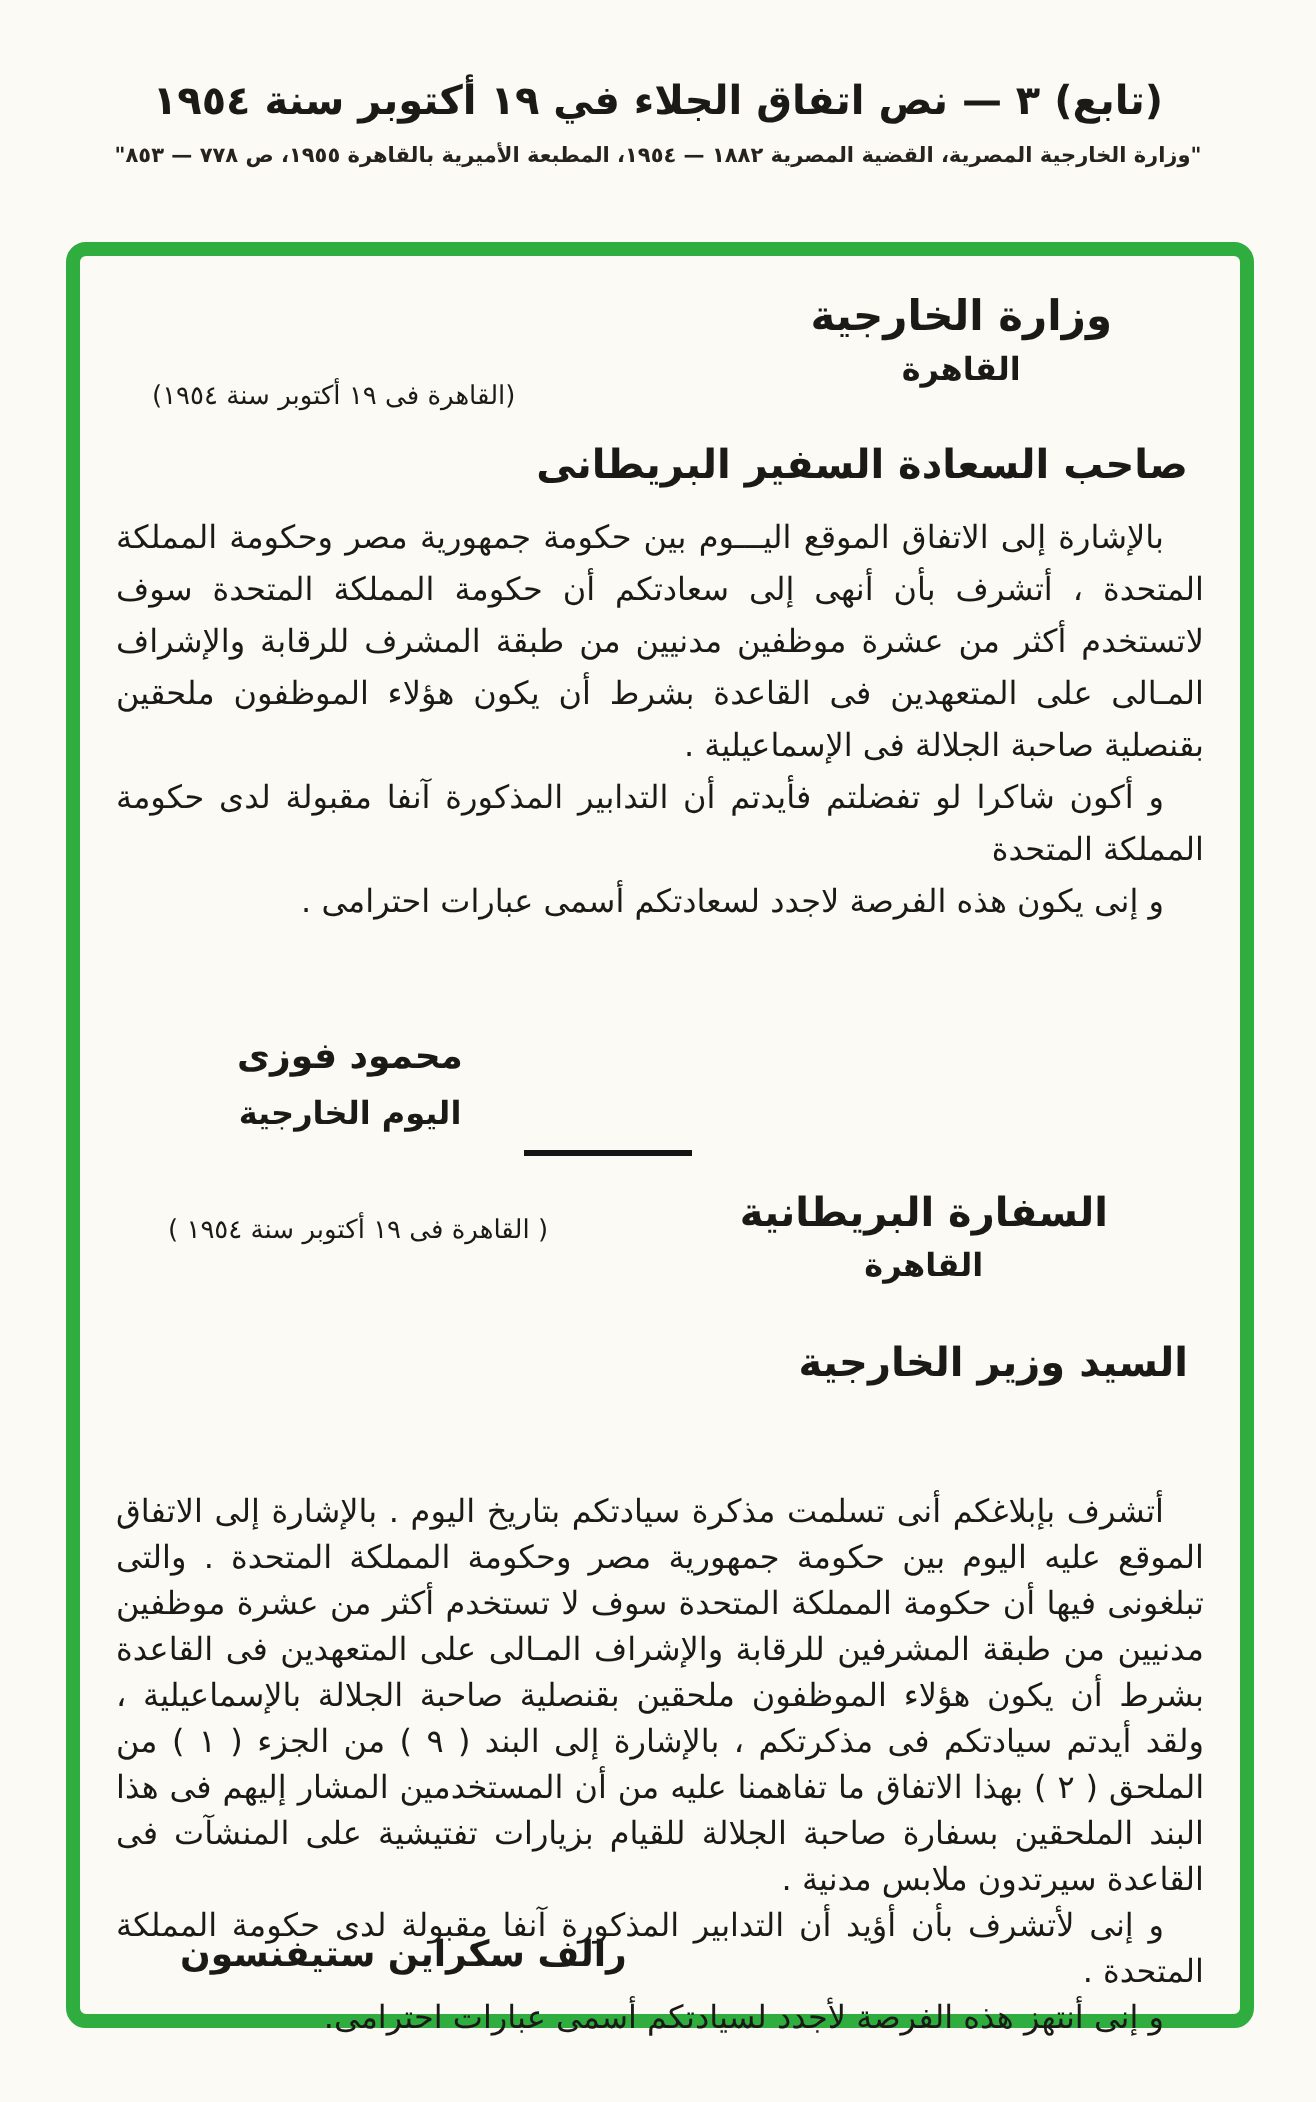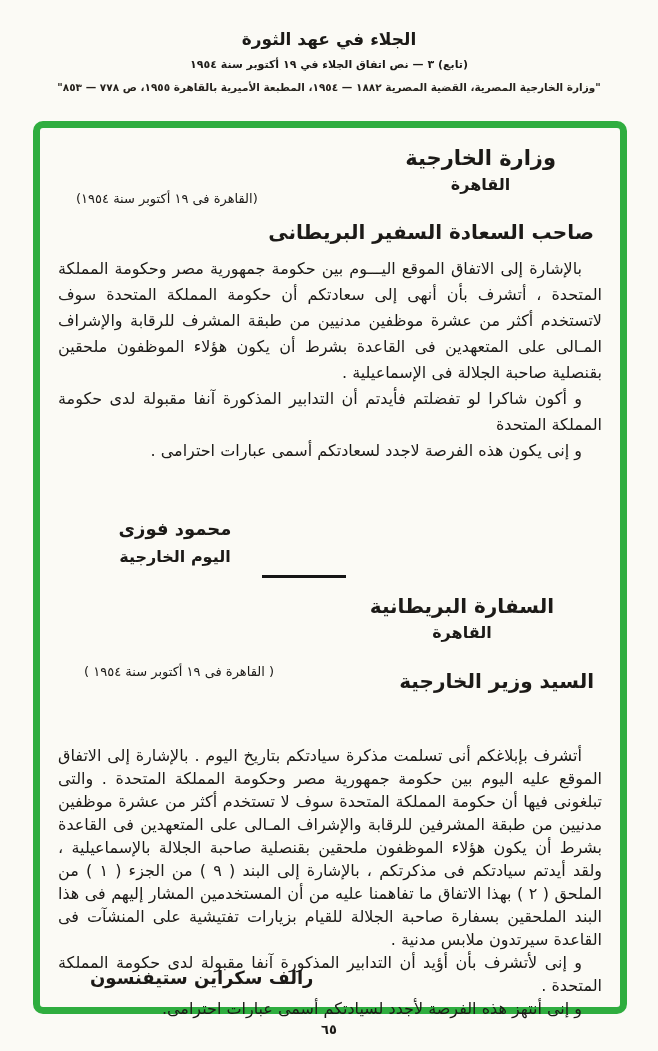--- a/index.html
+++ b/index.html
@@ -4,21 +4,21 @@
 <style>
   html,body { margin:0; padding:0; background:#e9e9e9; }
   .page {
     position:relative; width:658px; height:1051px; margin:0 auto;
     background:#fbfaf5; color:#1c1a17; overflow:hidden;
     font-family:"DejaVu Sans", sans-serif; direction:rtl;
   }
   
   .doc-header { position:absolute; top:29px; left:0; right:0; text-align:center; }
   .doc-title { font-size:17px; font-weight:bold; }
-  .doc-subtitle { font-size:11px; font-weight:bold; margin-top:9px; }
+  .doc-subtitle { font-size:20px; font-weight:bold; margin-top:9px; }
   .doc-citation { font-size:10.5px; font-weight:bold; margin-top:10px; color:#26221d; }
   
   .frame {
     position:absolute; left:33px; top:121px; width:594px; height:893px;
     box-sizing:border-box; border:7px solid #2fad3f; border-radius:10px;padding-left:20px;
   }
   
   .l1-sender { position:absolute; top:18px; right:64px; text-align:center; }
   .sender-name { font-size:21px; font-weight:bold; }
   .sender-city { font-size:16px; font-weight:bold; margin-top:5px; }
@@ -27,35 +27,34 @@
   .l1-body { position:absolute; top:128px; left:18px; right:18px; }
   .body-par { font-size:16px; line-height:26px; text-align:justify; text-indent:20px; margin:0; }
   .l2-body .body-par { line-height:23px; }
   .l1-sig { position:absolute; top:390px; left:35px; width:200px; text-align:center; }
   .sig-name { font-size:18px; font-weight:bold; }
   .sig-title { font-size:16px; font-weight:bold; margin-top:8px; }
   .divider { position:absolute; top:447px; left:222px; width:84px; height:3px; background:#151515; }
   
   .l2-sender { position:absolute; top:466px; right:66px; text-align:center; }
   .l2-sender .sender-name { font-size:20px;text-align:right; }
-  .l2-date { position:absolute; top:536px; left:44px; font-size:13px; }
+  .l2-date { position:absolute; top:480px; left:44px; font-size:13px; }
   .l2-salutation { position:absolute; top:541px; right:26px; font-size:20px; font-weight:bold; }
   .l2-body { position:absolute; top:575px; left:18px; right:18px;margin-top:41px; }
   .l2-sig { position:absolute; top:838px; left:50px; font-size:19px; font-weight:bold; }
   
   .page-number { position:absolute; top:1022px; left:0; right:0; text-align:center;
                  font-size:13px; font-weight:bold; }
 </style>
 </head>
 <body>
 
 <div class="page">
 
   <div class="doc-header">
-    <div class="doc-title">الجلاء في عهد الثورة</div>
     <div class="doc-subtitle">(تابع) ٣ — نص اتفاق الجلاء في ١٩ أكتوبر سنة ١٩٥٤</div>
     <div class="doc-citation">"وزارة الخارجية المصرية، القضية المصرية ١٨٨٢ — ١٩٥٤، المطبعة الأميرية بالقاهرة ١٩٥٥، ص ٧٧٨ — ٨٥٣"</div>
   </div>
 
   <div class="frame">
 
     <section>
       <div class="l1-sender">
         <div class="sender-name">وزارة الخارجية</div>
         <div class="sender-city">القاهرة</div>
@@ -87,15 +86,14 @@
         <p class="body-par">و إنى لأتشرف بأن أؤيد أن التدابير المذكورة آنفا مقبولة لدى حكومة المملكة المتحدة .</p>
         <p class="body-par">و إنى أنتهز هذه الفرصة لأجدد لسيادتكم أسمى عبارات احترامى.</p>
       </div>
       <div class="l2-sig">
         <span class="sig-name">رالف سكراين ستيفنسون</span>
       </div>
     </section>
 
   </div>
 
-  <div class="page-number">٦٥</div>
 
 </div>
 
 </body></html>

